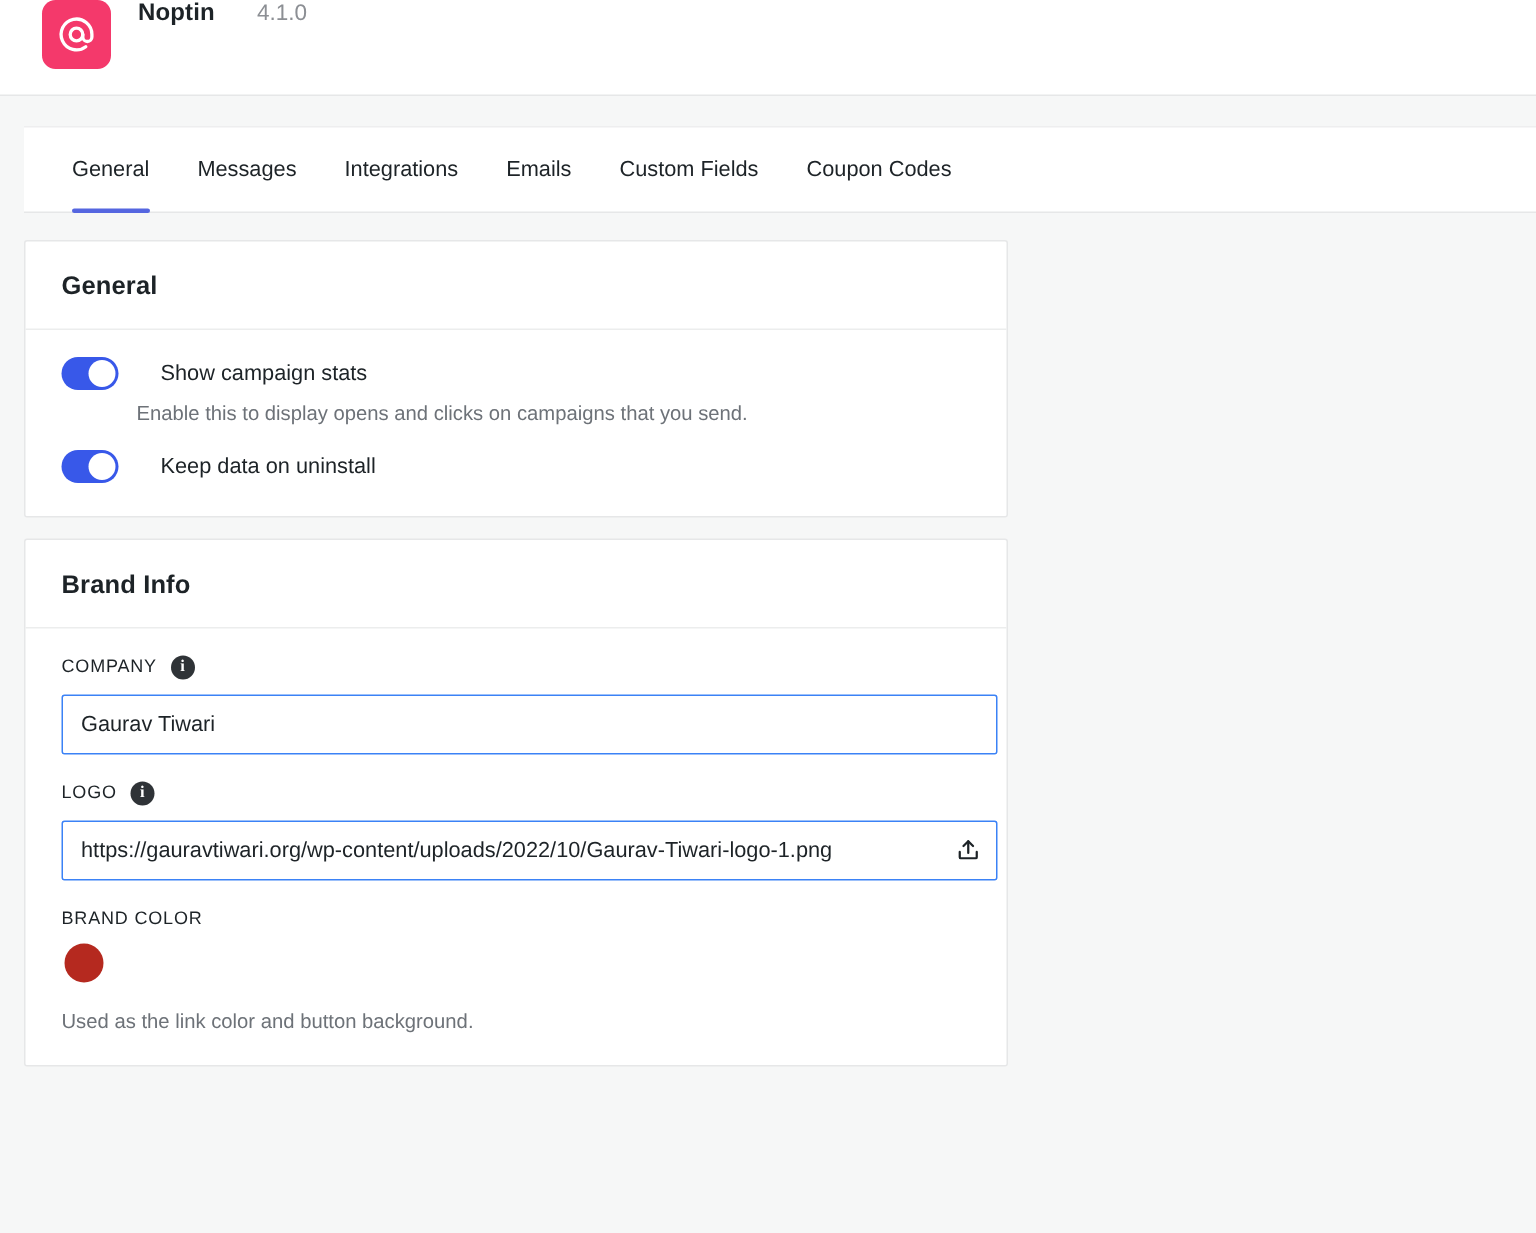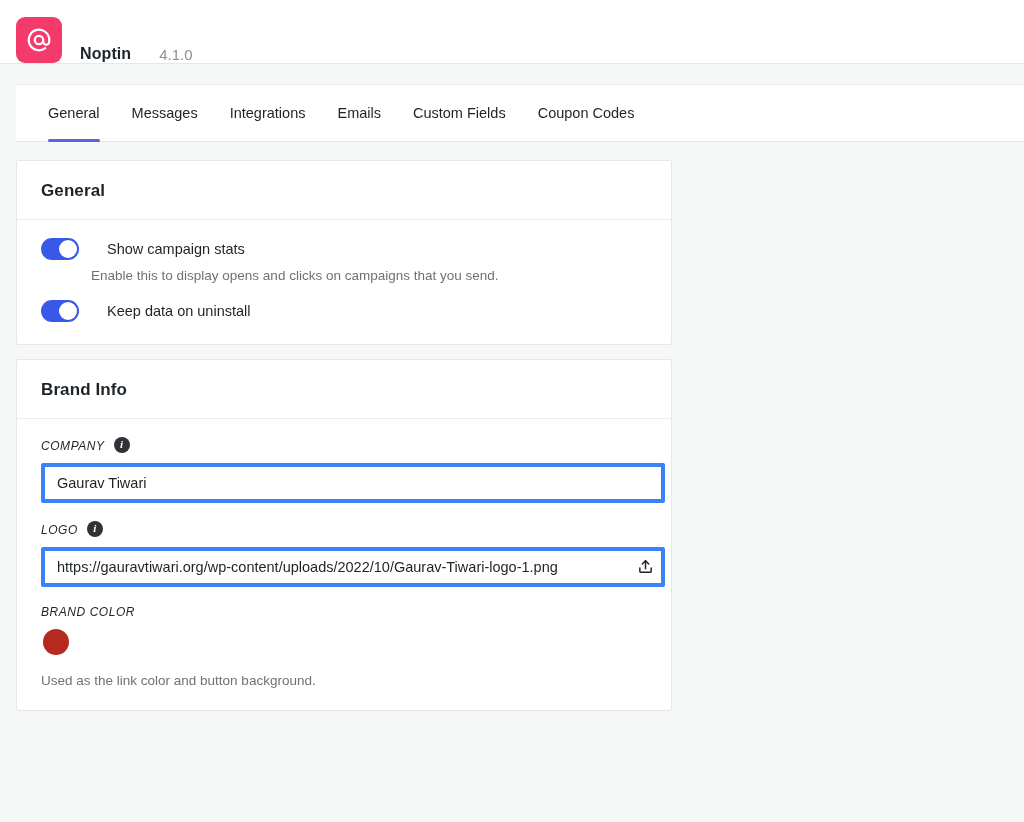--- a/index.html
+++ b/index.html
@@ -10,22 +10,22 @@
     font-family: "Liberation Sans", sans-serif;
     -webkit-font-smoothing: antialiased;
   }
 
   
   .app-header {
     height: 64px;
     background: #ffffff;
     border-bottom: 1px solid #e6e7e8;
     display: flex;
-    align-items: flex-end;
-    padding-left: 16px;
+    align-items: flex-start;
+    padding-left: 28px;
   }
   .brand-logo {
     width: 46px; height: 46px;
     border-radius: 9px;
     background: #f4396b;
     display: flex;
     align-items: center;
     justify-content: center;
     flex: none;
   }
@@ -132,23 +132,22 @@
     font-size: 13.5px;
     color: #6d7278;
     line-height: 1.4;
   }
 
   
   .field { margin-bottom: 18px; }
   .field:last-child { margin-bottom: 0; }
   .field-label-row {
     display: flex;
-    align-items: flex-end;
+    align-items: flex-start;
     margin-bottom: 10px;
-    font-style: italic;
   }
   .field-label {
     font-size: 12px;
     letter-spacing: .55px;
     color: #1d2327;
     text-transform: uppercase;
     font-weight: 400;
   }
   .info-icon {
     margin-left: 9px;
@@ -165,21 +164,21 @@
     cursor: pointer;
     line-height: 1;
   }
   .input-wrap {
     position: relative;
     width: 624px;
   }
   .text-input {
     width: 100%;
     height: 40px;
-    border: 4px solid #3b82f6;
+    border: 1px solid #3b82f6;
     border-radius: 2px;
     background: #ffffff;
     font-size: 14.5px;
     color: #1d2327;
     padding: 0 40px 0 12px;
     font-family: "Liberation Sans", sans-serif;
     outline: none;
   }
   .upload-btn {
     position: absolute;

